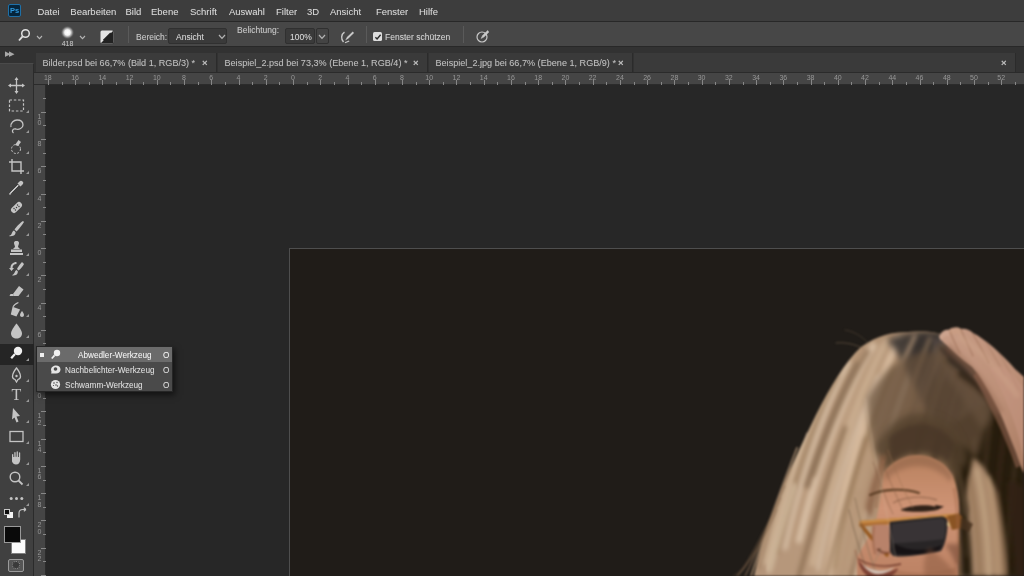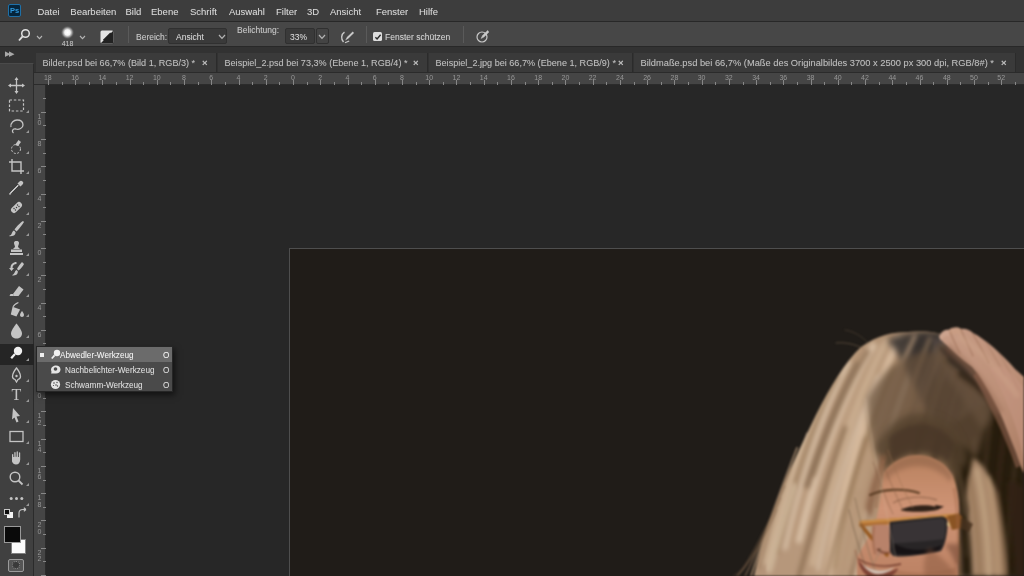--- a/index.html
+++ b/index.html
@@ -43,21 +43,21 @@
     </svg>
 <div class="abs" style="left:128px;top:26px;width:1px;height:17px;background:#5a5a5a"></div>
 <span class="txt" style="left:136px;top:31.5px;font-size:8.5px;color:#c8c8c8">Bereich:</span>
 <div class="abs" style="left:168px;top:28px;width:59px;height:16px;background:#3a3a3a;border:1px solid #303030;border-radius:2px"></div>
 <span class="txt" style="left:176px;top:31.5px;font-size:8.5px;color:#d8d8d8">Ansicht</span>
 <svg class="abs" style="left:218px;top:34px" width="8" height="6" viewBox="0 0 8 6">
       <path d="M1 1 L4 4.4 L7 1" fill="none" stroke="#b5b5b5" stroke-width="1.2"></path>
     </svg>
 <span class="txt" style="left:237px;top:25px;font-size:8.5px;color:#c8c8c8">Belichtung:</span>
 <div class="abs" style="left:285px;top:28px;width:30px;height:16px;background:#3a3a3a;border:1px solid #303030;border-radius:2px"></div>
-<span class="txt" style="left:290px;top:31.5px;font-size:8.5px;color:#d8d8d8">33%</span>
+<span class="txt" style="left:290px;top:31.5px;font-size:8.5px;color:#d8d8d8">100%</span>
 <div class="abs" style="left:316px;top:28px;width:13px;height:16px;background:#444;border:1px solid #303030;border-radius:2px"></div>
 <svg class="abs" style="left:318px;top:34px" width="8" height="6" viewBox="0 0 8 6">
       <path d="M1 1 L4 4.4 L7 1" fill="none" stroke="#b5b5b5" stroke-width="1.2"></path>
     </svg>
 <svg class="abs" style="left:339px;top:30px" width="17" height="14" viewBox="0 0 17 14">
 <path d="M4.5 12 C1.8 9 2 4.5 5.5 2.2" fill="none" stroke="#c8c8c8" stroke-width="1.4"></path>
 <path d="M13.8 1.5 L8 7 L6.2 10.5 L9.4 8.6 L15 3 Z" fill="#c8c8c8"></path>
 <path d="M6 12.8 L10.2 11" stroke="#c8c8c8" stroke-width="1.2"></path>
     </svg>
 <div class="abs" style="left:366px;top:26px;width:1px;height:17px;background:#5a5a5a"></div>
@@ -76,21 +76,20 @@
 <div class="abs" style="left:36px;top:53px;width:181px;height:20px;background:#3b3b3b;border-right:1px solid #2b2b2b"></div>
 <span class="txt" style="left:42.5px;top:58px;font-size:9.1px;color:#bdbdbd">Bilder.psd bei 66,7% (Bild 1, RGB/3) *</span>
 <span class="txt" style="left:202px;top:57px;font-size:9.5px;color:#bdbdbd;font-weight:bold">×</span>
 <div class="abs" style="left:218px;top:53px;width:210px;height:20px;background:#3a3a3a;border-right:1px solid #2b2b2b"></div>
 <span class="txt" style="left:224.5px;top:58px;font-size:9.1px;color:#bdbdbd">Beispiel_2.psd bei 73,3% (Ebene 1, RGB/4) *</span>
 <span class="txt" style="left:413px;top:57px;font-size:9.5px;color:#bdbdbd;font-weight:bold">×</span>
 <div class="abs" style="left:429px;top:53px;width:204px;height:20px;background:#3a3a3a;border-right:1px solid #2b2b2b"></div>
 <span class="txt" style="left:435.5px;top:58px;font-size:9.1px;color:#bdbdbd">Beispiel_2.jpg bei 66,7% (Ebene 1, RGB/9) *</span>
 <span class="txt" style="left:618px;top:57px;font-size:9.5px;color:#bdbdbd;font-weight:bold">×</span>
 <div class="abs" style="left:634px;top:53px;width:382px;height:20px;background:#3a3a3a;border-right:1px solid #2b2b2b"></div>
-<span class="txt" style="left:640.5px;top:58px;font-size:9.3px;color:#bdbdbd">Bildmaße.psd bei 66,7% (Maße des Originalbildes 3700 x 2500 px 300 dpi, RGB/8#) *</span>
 <span class="txt" style="left:1001px;top:57px;font-size:9.5px;color:#bdbdbd;font-weight:bold">×</span>
 <div class="abs" style="left:0;top:72px;width:1024px;height:1px;background:#2b2b2b"></div>
 <div class="abs" style="left:34px;top:73px;width:990px;height:12px;background:#454545;border-bottom:1px solid #2b2b2b"></div>
 <div class="abs" style="left:47.8px;top:80px;width:1px;height:5px;background:#878787"></div>
     <div class="abs" style="left:38.8px;top:74px;width:18px;text-align:center;font-size:7px;color:#979797">18</div>
     <div class="abs" style="left:61.5px;top:82px;width:1px;height:3px;background:#878787"></div>
     <div class="abs" style="left:75.1px;top:80px;width:1px;height:5px;background:#878787"></div>
     <div class="abs" style="left:66.1px;top:74px;width:18px;text-align:center;font-size:7px;color:#979797">16</div>
     <div class="abs" style="left:88.7px;top:82px;width:1px;height:3px;background:#878787"></div>
     <div class="abs" style="left:102.3px;top:80px;width:1px;height:5px;background:#878787"></div>
@@ -581,18 +580,18 @@
 <circle cx="6.5" cy="6" r="1.8" fill="#4a4a4a"></circle>
     </svg>
 <svg class="abs" style="left:49px;top:378px" width="13" height="13" viewBox="0 0 13 13">
 <circle cx="6.5" cy="6.5" r="4.6" fill="#e4e4e4"></circle>
 <circle cx="5" cy="5" r="0.8" fill="#4a4a4a"></circle>
       <circle cx="8" cy="4.5" r="0.7" fill="#4a4a4a"></circle>
       <circle cx="7" cy="7" r="0.8" fill="#4a4a4a"></circle>
       <circle cx="4.5" cy="7.5" r="0.6" fill="#4a4a4a"></circle>
       <circle cx="8.5" cy="8" r="0.7" fill="#4a4a4a"></circle>
     </svg>
-<span class="txt" style="left:60px;top:351px;font-size:8.2px;color:#f5f5f5">Abwedler-Werkzeug</span>
+<span class="txt" style="left:78px;top:351px;font-size:8.2px;color:#f5f5f5">Abwedler-Werkzeug</span>
 <span class="txt" style="left:163px;top:351px;font-size:8.2px;color:#f5f5f5">O</span>
 <span class="txt" style="left:65px;top:366px;font-size:8.2px;color:#dedede">Nachbelichter-Werkzeug</span>
 <span class="txt" style="left:163px;top:366px;font-size:8.2px;color:#dedede">O</span>
 <span class="txt" style="left:65px;top:381px;font-size:8.2px;color:#dedede">Schwamm-Werkzeug</span>
 <span class="txt" style="left:163px;top:381px;font-size:8.2px;color:#dedede">O</span>
 </div>
 </body></html>

